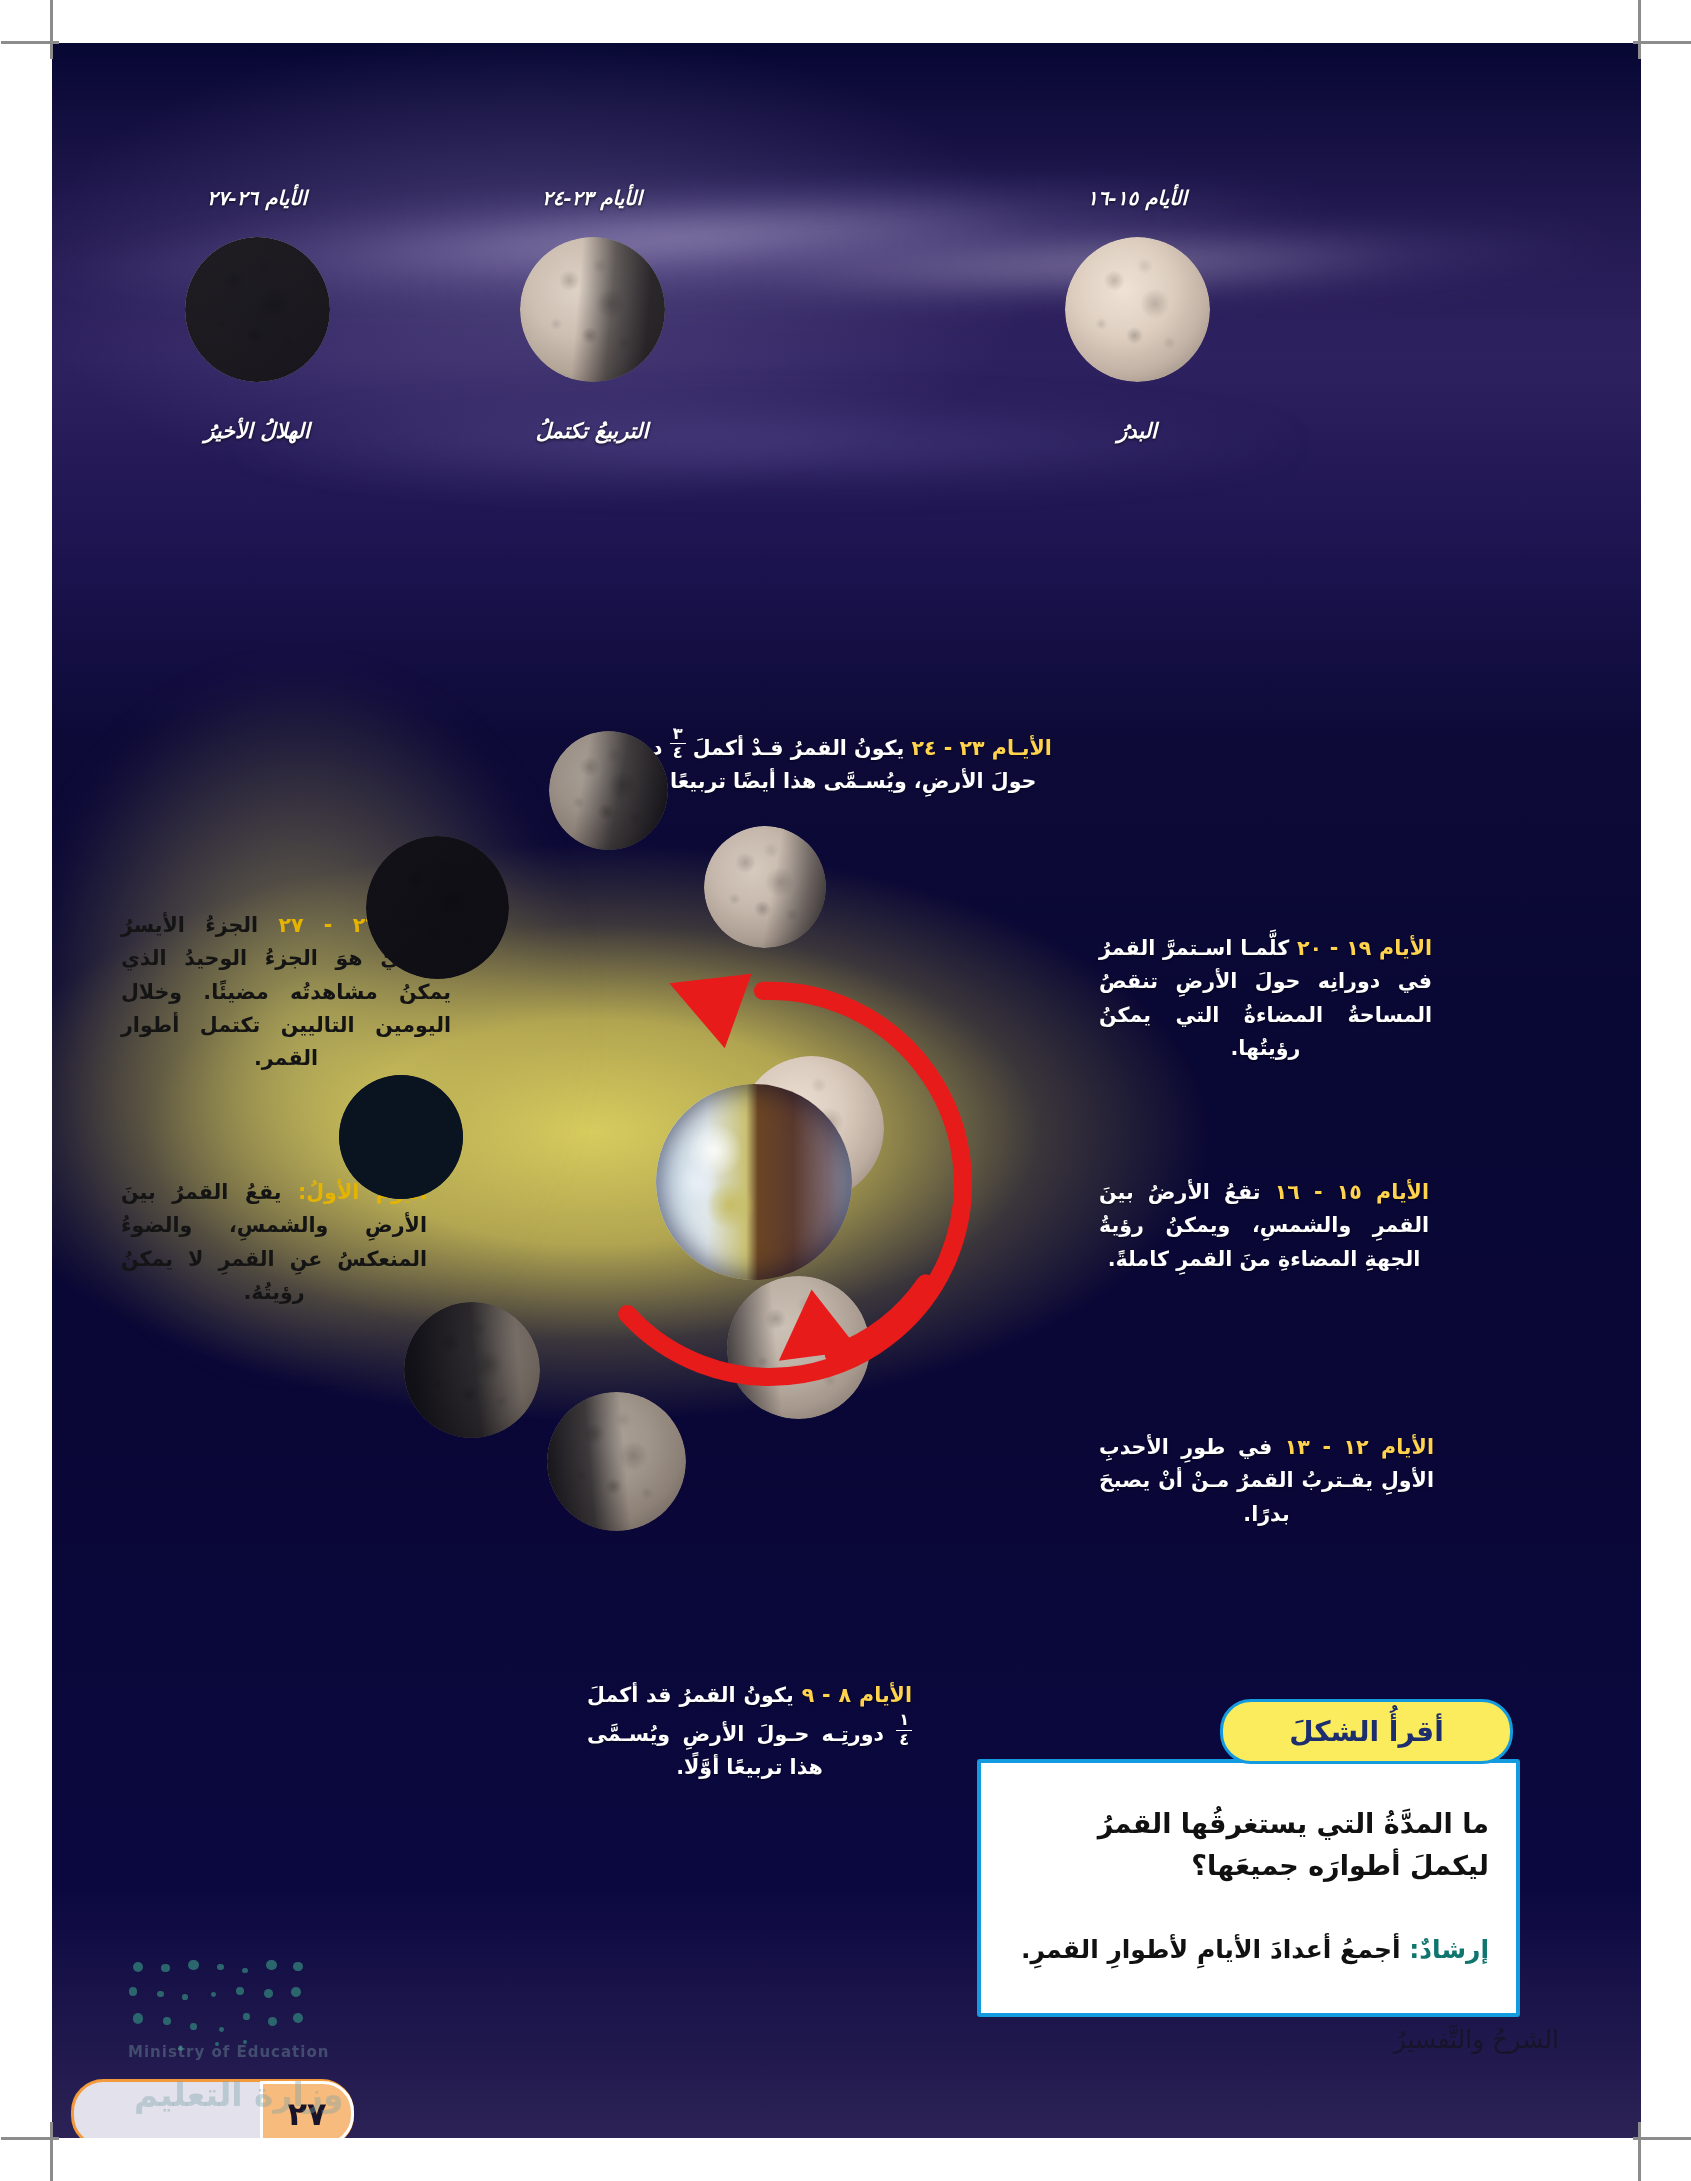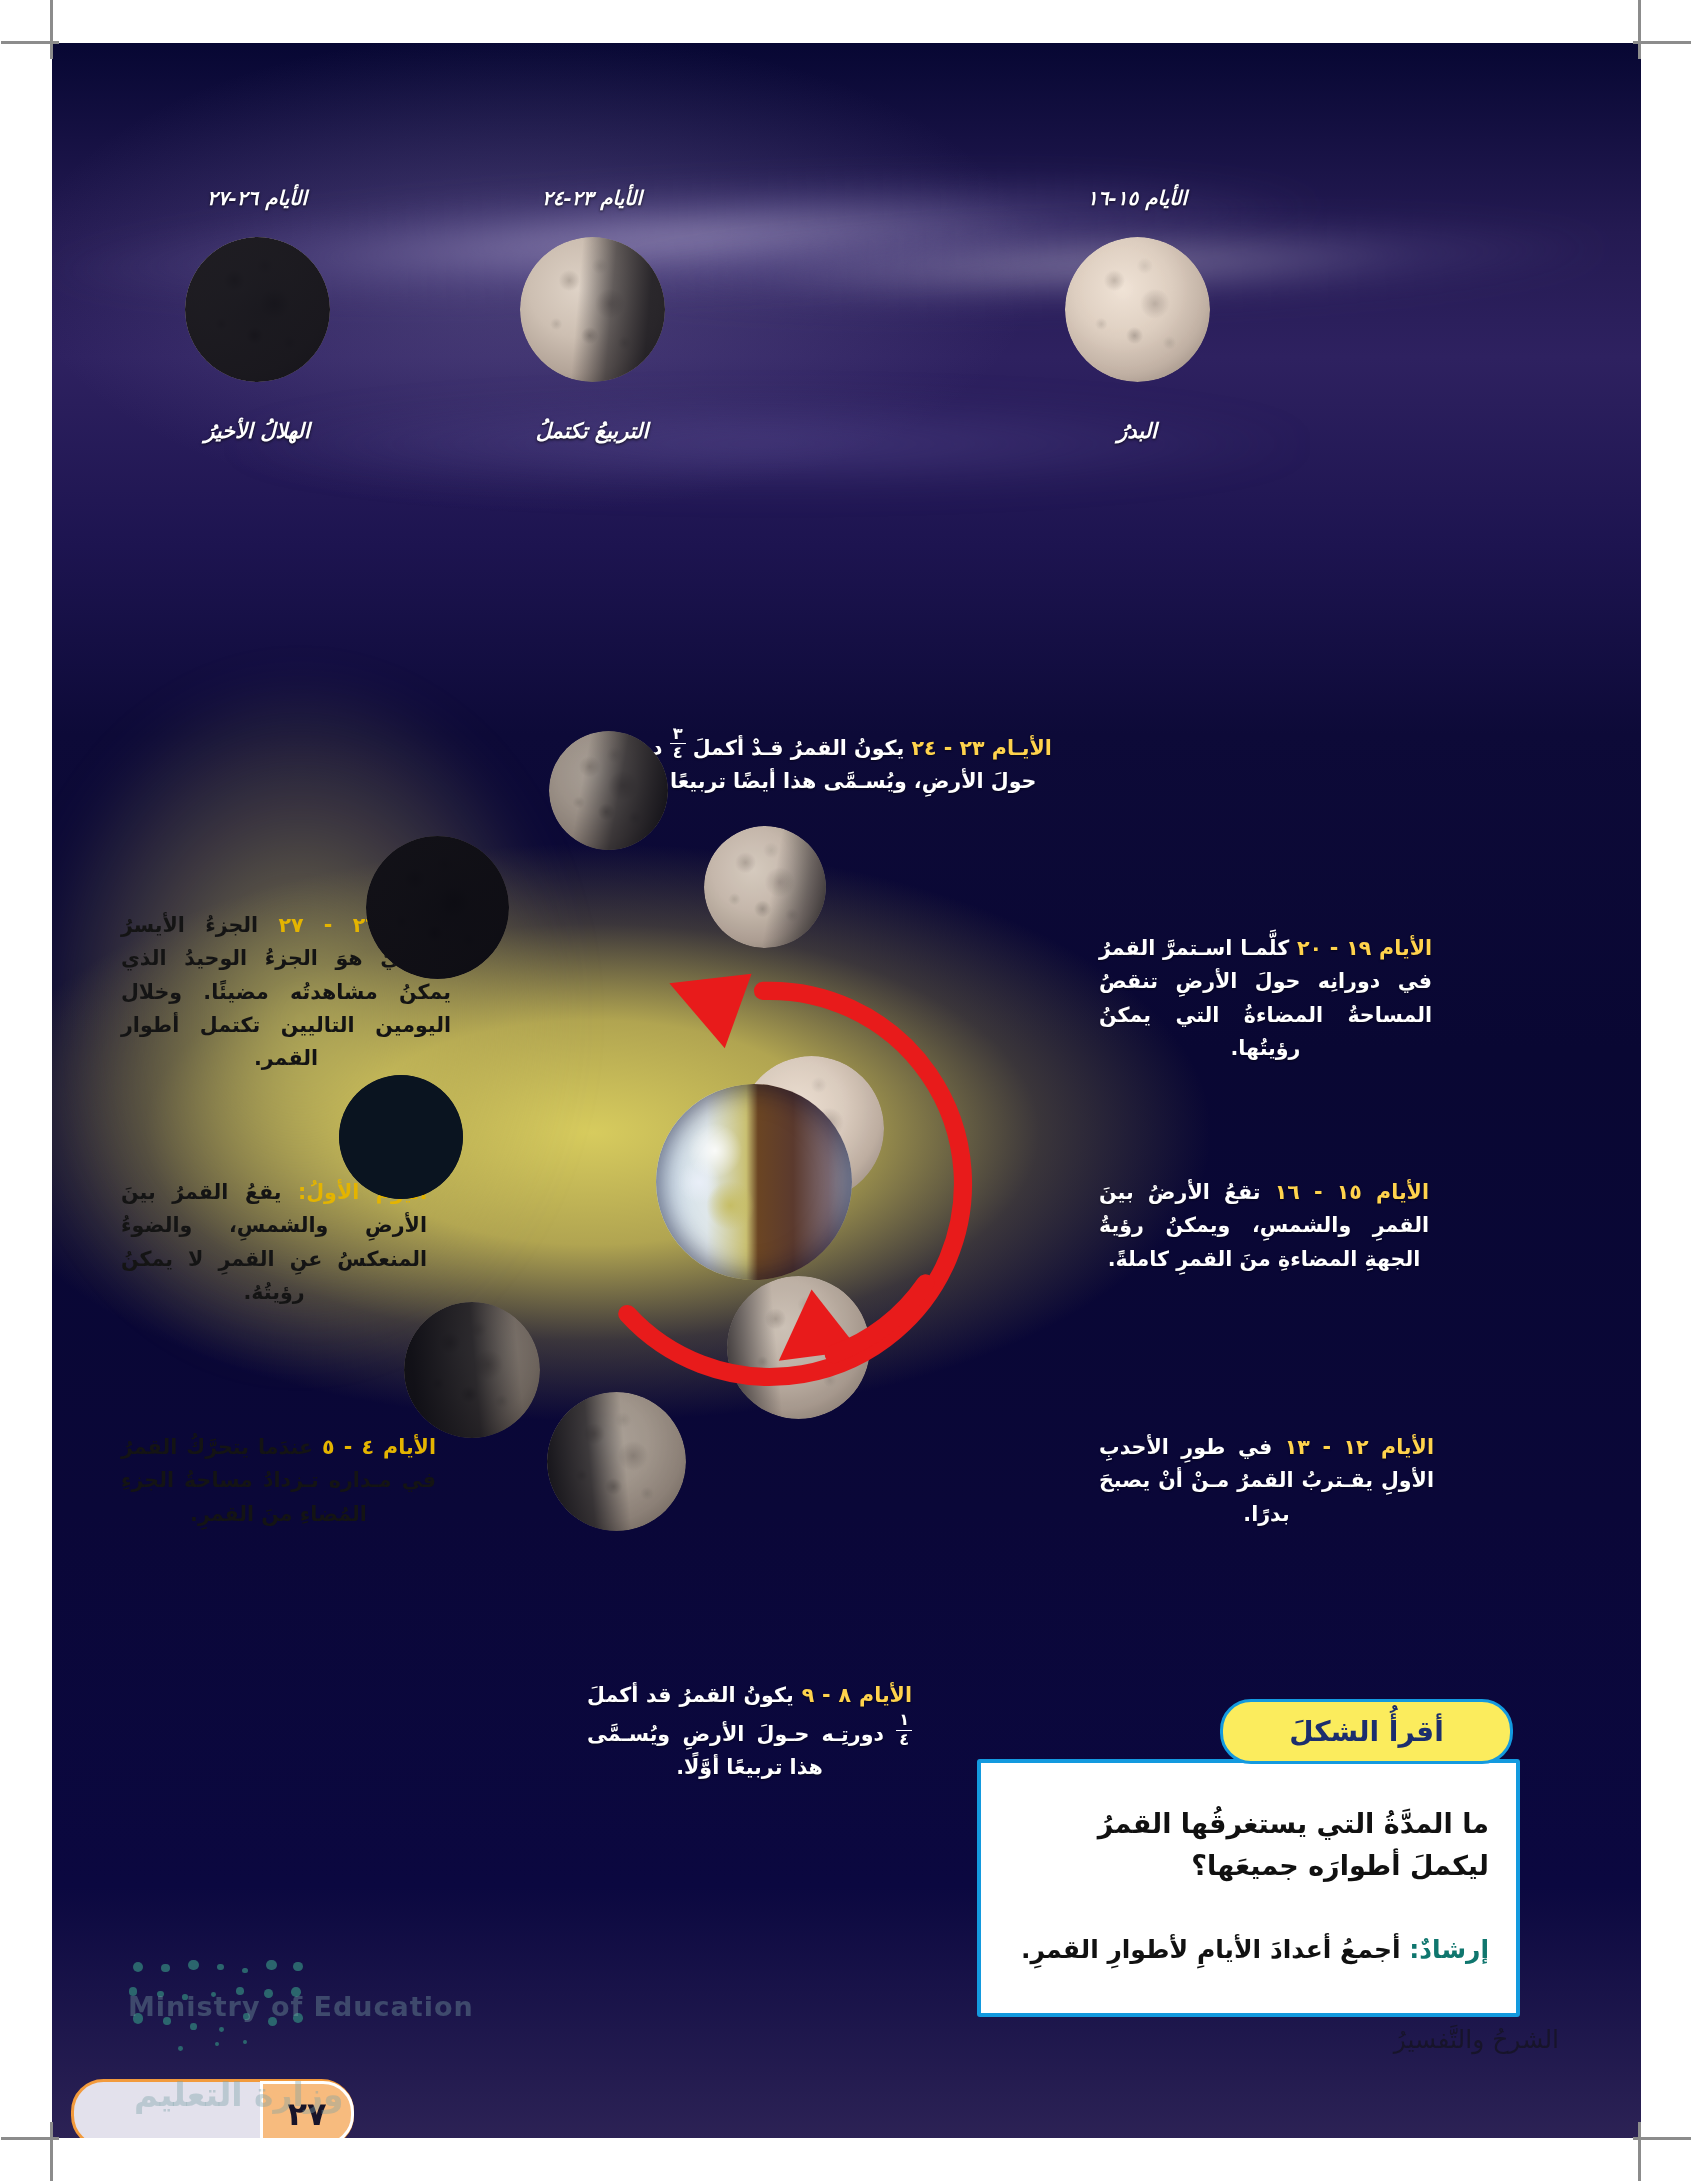--- a/index.html
+++ b/index.html
@@ -101,21 +101,21 @@
        background:#e3e1ec;border:3.8px solid #f29a3c;border-radius:32.5px;
        display:flex;align-items:center;}
   #footer-label{position:absolute;right:82px;top:1982px;width:201px;text-align:right;
        color:#17142a;font-size:25px;font-weight:normal;}
   #page-num{position:absolute;left:208px;top:2038px;width:88px;height:59px;
        background:#f7bb7e;border:3.8px solid #ffffff;border-radius:0 31px 31px 0;
        display:flex;align-items:center;justify-content:center;
        color:#17142a;font-size:32px;font-weight:bold;}
   .wm{position:absolute;color:rgba(120,160,165,.38);font-weight:bold;pointer-events:none;}
   #wm-ar{left:82px;top:2032px;font-size:33px;letter-spacing:1.9px;}
-  #wm-en{left:76px;top:1948px;font-size:27px;letter-spacing:1px;}
+  #wm-en{left:76px;top:2000px;font-size:15px;letter-spacing:1px;}
 </style>
 </head>
 <body>
 
 <div class="crop v" style="left:50px;top:0;"></div>
 <div class="crop h" style="left:0;top:41px;"></div>
 <div class="crop v" style="left:1638px;top:0;"></div>
 <div class="crop h" style="left:1633px;top:41px;"></div>
 <div class="crop v" style="left:50px;top:2122px;"></div>
 <div class="crop h" style="left:0;top:2137px;"></div>
@@ -169,24 +169,20 @@
   <div class="tblock on-light" style="left:69px;top:866px;width:330px;text-align:justify;text-align-last:center;">
     <span class="lead">الأيام ٢٦ - ٢٧</span>
     <span>الجزءُ الأيسرُ الفضيُّ هوَ الجزءُ الوحيدُ الذي يمكنُ مشاهدتُه مضيئًا. وخلال اليومين التاليين تكتمل أطوار القمر.</span>
   </div>
 
   <div class="tblock on-light" style="left:69px;top:1133px;width:306px;text-align:justify;text-align-last:center;">
     <span class="lead">اليومُ الأولُ:</span>
     <span>يقعُ القمرُ بينَ الأرضِ والشمسِ، والضوءُ المنعكسُ عنِ القمرِ لا يمكنُ رؤيتُهُ.</span>
   </div>
 
-  <div class="tblock on-light" style="left:69px;top:1388px;width:315px;text-align:justify;text-align-last:center;">
-    <span class="lead">الأيام ٤ - ٥</span>
-    <span>عندَما يتحرَّكُ القمرُ في مـداره تـزدادُ مساحةُ الجزءِ المُضاءِ منَ القمرِ.</span>
-  </div>
 
   <div class="tblock on-dark" style="left:1047px;top:889px;width:333px;text-align:justify;text-align-last:center;">
     <span class="lead">الأيام ١٩ - ٢٠</span>
     <span>كلَّمـا اسـتمرَّ القمرُ في دورانِه حولَ الأرضِ تنقصُ المساحةُ المضاءةُ التي يمكنُ رؤيتُها.</span>
   </div>
 
   <div class="tblock on-dark" style="left:1047px;top:1133px;width:330px;text-align:justify;text-align-last:center;">
     <span class="lead">الأيام ١٥ - ١٦</span>
     <span>تقعُ الأرضُ بينَ القمرِ والشمسِ، ويمكنُ رؤيةُ الجهةِ المضاءةِ منَ القمرِ كاملةً.</span>
   </div>

